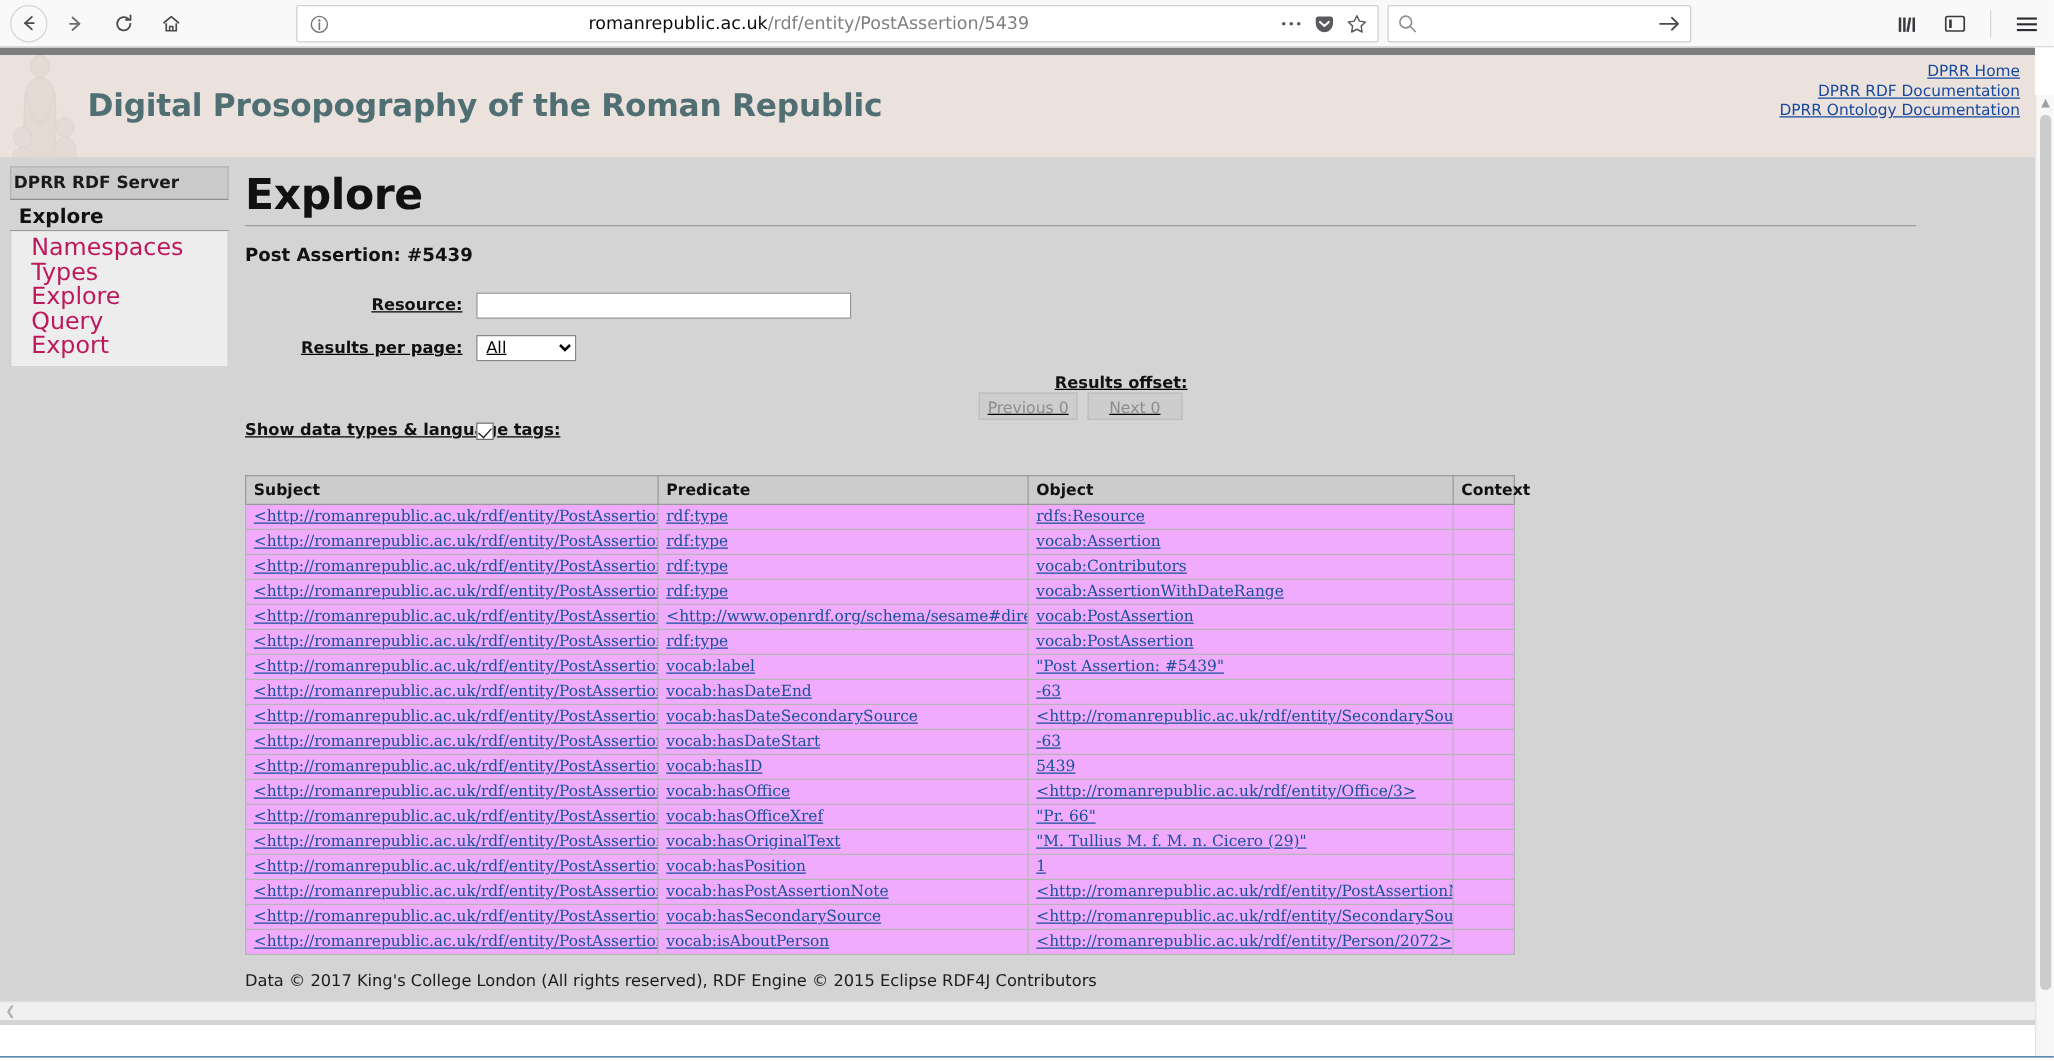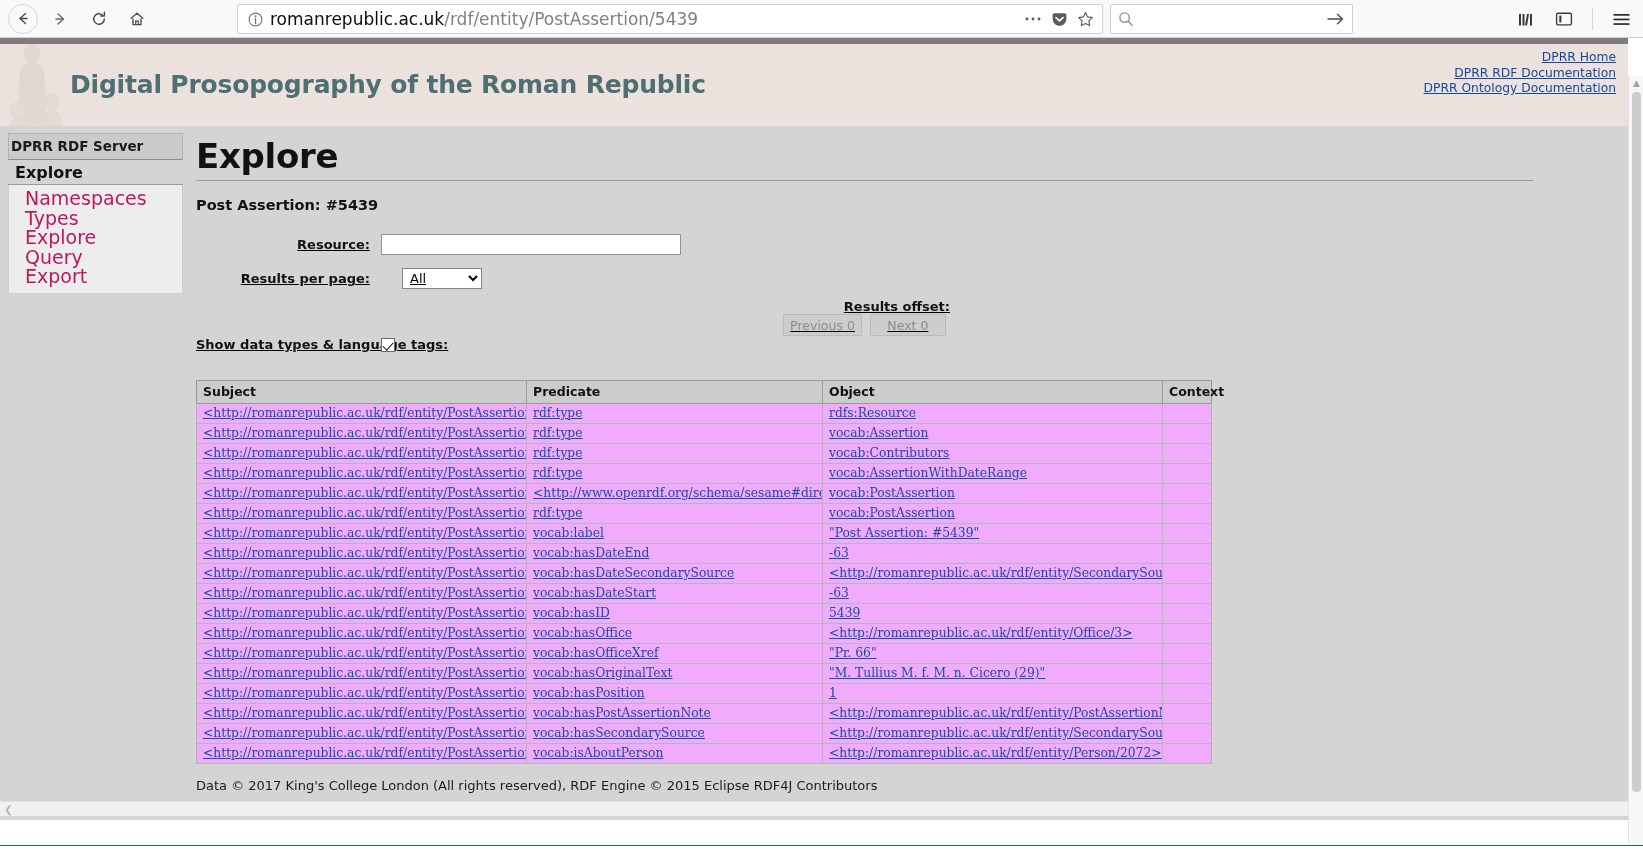--- a/index.html
+++ b/index.html
@@ -41,25 +41,26 @@
     display: flex; align-items: center;
     padding: 0 6px;
   }
   .url-info {
     width: 22px; height: 22px; flex: 0 0 22px;
     display:flex; align-items:center; justify-content:center;
     color:#737373;
   }
   .url-text {
     flex: 1 1 auto;
-    font-size: 17px;
+    font-size: 14px;
     color: #808080;
     white-space: nowrap; overflow: hidden;
     padding-left: 4px;
     font-family: "DejaVu Sans", sans-serif;
+    text-align: center;
   }
   .url-text b { color: #0c0c0d; font-weight: 400; }
   .url-actions { display:flex; align-items:center; gap: 9px; padding-right: 2px; }
   .url-actions span { color: #5a5a5f; display:flex; align-items:center; }
 
   .searchbar {
     position: absolute; left: 1110px; top: 4px;
     width: 243px; height: 30px;
     background: #fff;
     border: 1px solid #d0d0d4;
@@ -472,21 +473,21 @@
         <div class="title-rule"></div>
         <div class="subtitle">Post Assertion: #5439</div>
 
         <div class="form">
           <div class="frow">
             <div class="flabel">Resource:</div>
             <div class="fctrl">
               <input class="resource" type="text" placeholder="" style="">
             </div>
           </div>
-          <div class="frow" style="margin-top:7px;gap:21px;">
+          <div class="frow" style="margin-top:7px;">
             <div class="flabel">Results per page:</div>
             <div class="fctrl">
               <select class="perpage"><option>All</option><option>10</option><option>50</option><option>100</option><option>200</option></select>
             </div>
           </div>
           <div class="frow" style="margin-top:7px;flex-direction:column;">
             <div class="flabel">Results offset:</div>
             <div class="fctrl">
               <button class="pager">Previous 0</button>
               <button class="pager">Next 0</button>

